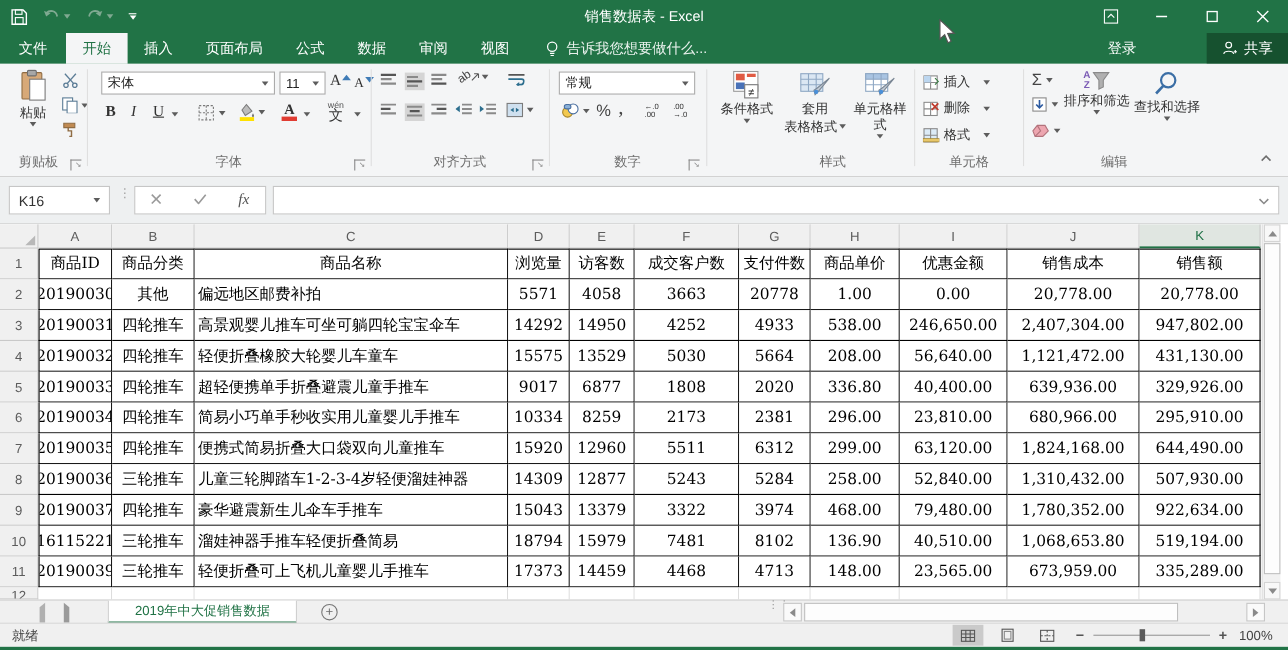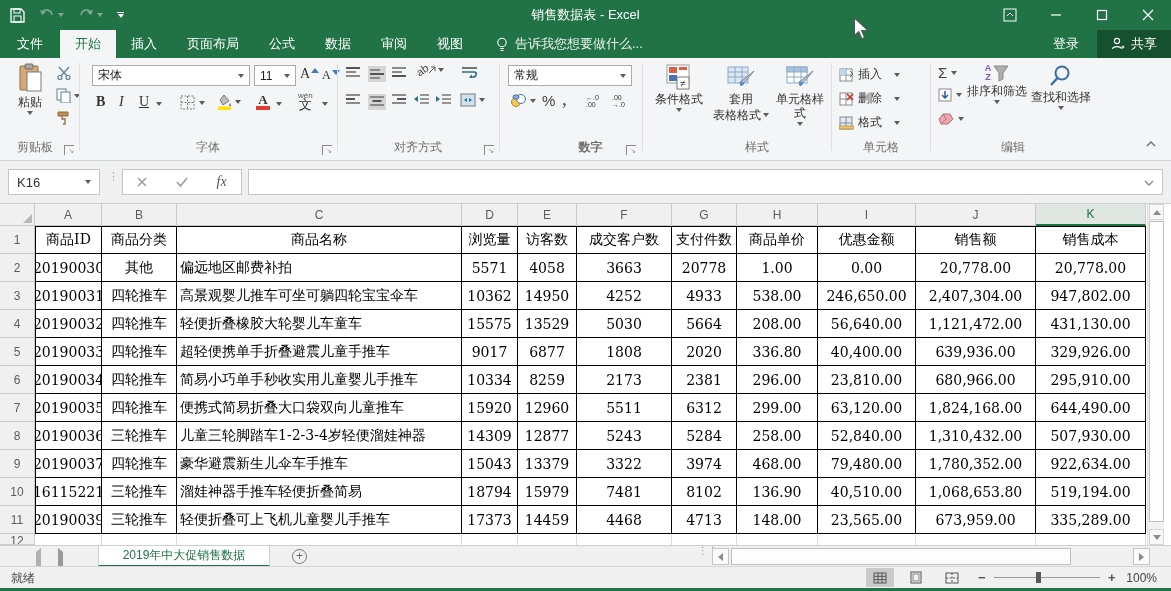--- a/index.html
+++ b/index.html
@@ -15,21 +15,21 @@
   .title-text { position:absolute; top:0; left:0; width:1171px; height:30px; text-align:center; line-height:30px; font-size:13px; }
   .wctl { position:absolute; right:0; top:0; height:30px; display:flex; }
   .wctl span { width:46px; height:30px; display:flex; align-items:center; justify-content:center; }
 
   
   .tabrow { position:absolute; top:30px; left:0; width:1171px; height:28px; background:#217346; display:flex; align-items:stretch; }
   .rtab { color:#fff; font-size:13px; padding:0 15px; display:flex; align-items:center; cursor:default; }
   .rtab.filetab { padding:0 17px; }
   .rtab.active { background:#f4f5f6; color:#217346; }
   .tellme { display:flex; align-items:center; gap:7px; margin-left:18px; color:rgba(255,255,255,.9); font-size:13px; }
-  .tab-right { position:absolute; right:0; top:0; height:28px; display:flex; align-items:center; }
+  .tab-right { position:absolute; right:0; top:0; height:28px; display:flex; align-items:center;gap:46px; }
   .signin { color:#fff; font-size:13px; margin-right:18px; }
   .sharebtn { background:#16512f; height:28px; display:flex; align-items:center; gap:6px; color:#fff; font-size:13px; padding:0 14px; }
 
   
   .ribbon { position:absolute; top:58px; left:0; width:1171px; height:103px; background:#f4f5f6; border-bottom:1px solid #d2d2d2; font-size:12px; color:#333; }
   .rdiv { position:absolute; top:5px; height:88px; width:1px; background:#dfdfdf; }
   .glabel { position:absolute; bottom:4px; left:0; right:0; text-align:center; color:#6e6e6e; font-size:12px; }
   .launcher { position:absolute; bottom:5px; width:10px; height:10px; border-top:1px solid #8a8a8a; border-left:1px solid #8a8a8a; color:#8a8a8a; font-size:7px; line-height:9px; text-align:right; }
   .dd { display:inline-block; width:0; height:0; border-left:3px solid transparent; border-right:3px solid transparent; border-top:4px solid #5c5c5c; vertical-align:middle; }
   .bigbtn { position:absolute; display:flex; flex-direction:column; align-items:center; gap:2px; text-align:center; line-height:14px; }
@@ -363,21 +363,21 @@
     <span class="sicon" style="left:542px;top:34px;font-size:15px;color:#444;">%</span>
     <span class="sicon" style="left:562px;top:30px;font-size:19px;color:#444;font-family:'Liberation Serif',serif;">,</span>
     <span class="sicon mini2" style="left:586px;top:36px;flex-direction:column;align-items:flex-start;">
       <span>←.0</span>
       <span>.00</span>
     </span>
     <span class="sicon mini2" style="left:612px;top:36px;flex-direction:column;align-items:flex-start;">
       <span>.00</span>
       <span>→.0</span>
     </span>
-    <span class="glabel" style="left:520px;width:141px;font-weight:bold;">数字</span>
+    <span class="glabel" style="left:500px;width:141px;">数字</span>
     <span class="launcher" style="left:626px;">↘</span>
     <div class="rdiv" style="left:642px;"></div>
 
     <div class="bigbtn" style="left:650px;top:6px;width:58px;">
       <svg width="26" height="26" viewBox="0 0 26 26">
           <rect x="1" y="1" width="22" height="18" fill="#fff" stroke="#9a9a9a"></rect>
           <rect x="3" y="3" width="8" height="6" fill="#e05b44"></rect>
           <rect x="3" y="11" width="8" height="6" fill="#4a72b8"></rect>
           <rect x="13" y="3" width="8" height="3" fill="#e05b44"></rect>
           <rect x="13" y="13" width="8" height="4" fill="#4a72b8"></rect>
@@ -543,39 +543,39 @@
         <div class="rh">1</div>
         <div class="cell c0 r0">商品ID</div>
         <div class="cell r0">商品分类</div>
         <div class="cell r0">商品名称</div>
         <div class="cell r0">浏览量</div>
         <div class="cell r0">访客数</div>
         <div class="cell r0">成交客户数</div>
         <div class="cell r0">支付件数</div>
         <div class="cell r0">商品单价</div>
         <div class="cell r0">优惠金额</div>
+        <div class="cell r0">销售成本</div>
         <div class="cell r0">销售额</div>
-        <div class="cell r0">销售成本</div>
         <div class="rh">2</div>
         <div class="cell c0">20190030</div>
         <div class="cell">其他</div>
         <div class="cell tl">偏远地区邮费补拍</div>
         <div class="cell">5571</div>
         <div class="cell">4058</div>
         <div class="cell">3663</div>
         <div class="cell">20778</div>
         <div class="cell">1.00</div>
         <div class="cell">0.00</div>
         <div class="cell">20,778.00</div>
         <div class="cell">20,778.00</div>
         <div class="rh">3</div>
         <div class="cell c0">20190031</div>
         <div class="cell">四轮推车</div>
         <div class="cell tl">高景观婴儿推车可坐可躺四轮宝宝伞车</div>
-        <div class="cell">10362</div>
+        <div class="cell">14292</div>
         <div class="cell">14950</div>
         <div class="cell">4252</div>
         <div class="cell">4933</div>
         <div class="cell">538.00</div>
         <div class="cell">246,650.00</div>
         <div class="cell">2,407,304.00</div>
         <div class="cell">947,802.00</div>
         <div class="rh">4</div>
         <div class="cell c0">20190032</div>
         <div class="cell">四轮推车</div>

